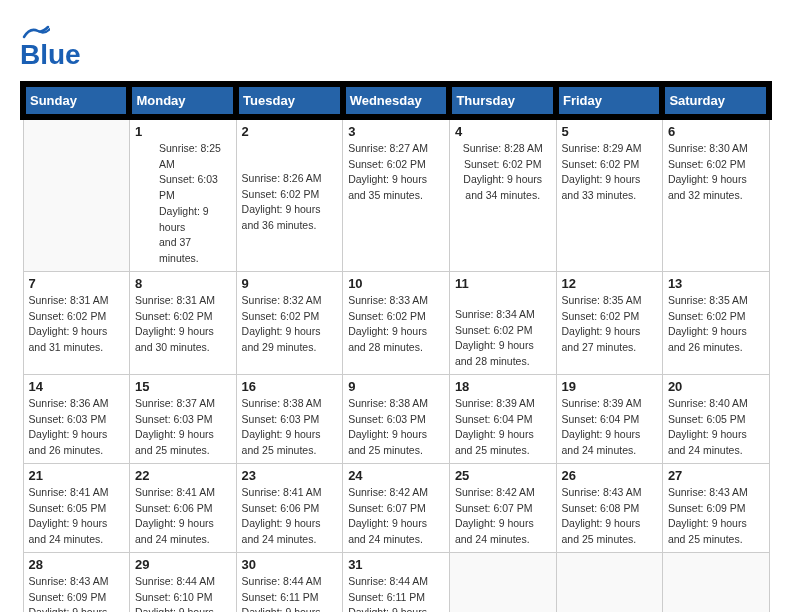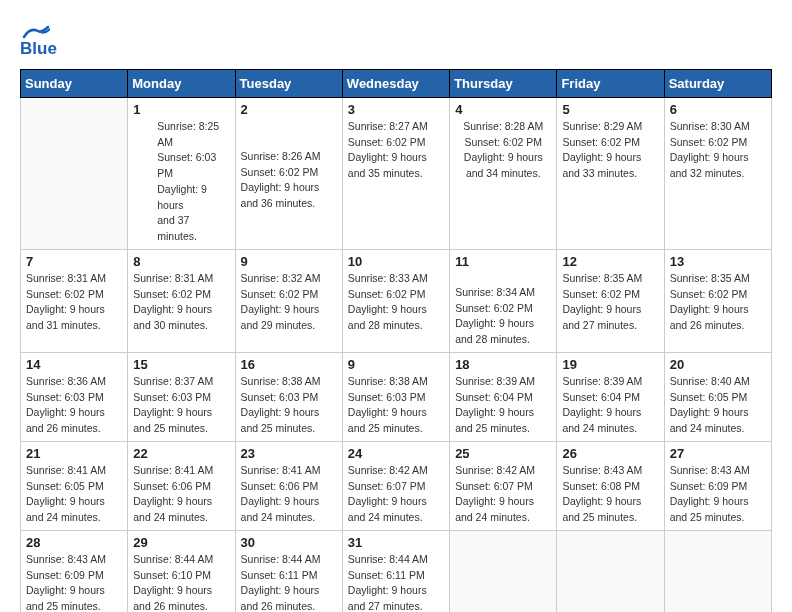--- a/index.html
+++ b/index.html
@@ -38,21 +38,21 @@
       border-collapse: collapse;
       border: 1px solid #ccc;
     }
     .calendar th {
       background-color: #2563a8;
       color: #fff;
       font-size: 13px;
       font-weight: bold;
       padding: 6px 4px;
       text-align: left;
-      border: 1px solid #000000;
+      border: 6px solid #000000;
     }
     .calendar td {
       vertical-align: top;
       padding: 4px 5px;
       border: 1px solid #ccc;
       font-size: 11px;
       color: #333;
       width: 107px;
       min-height: 80px;
       background: #fff;
@@ -82,21 +82,21 @@
 <div class="header-section">
   <div class="logo">
     <div style="display:flex;align-items:center;">
       <div style="font-size:22px;font-weight:bold;color:#333;line-height:1.1;">
         <svg width="28" height="16" viewBox="0 0 28 16" style="vertical-align:middle;margin-left:2px;">
           <path d="M2 12 Q8 2 16 6 Q20 8 26 2" stroke="#1a5fb4" stroke-width="2.5" fill="none" stroke-linecap="round"></path>
           <path d="M16 6 Q22 10 28 4" stroke="#1a5fb4" stroke-width="2" fill="none" stroke-linecap="round"></path>
         </svg>
       </div>
     </div>
-    <div style="font-size:17px;font-weight:bold;color:#1a5fb4;line-height:1.1;margin-top:-4px;">Blue</div>
+    <div style="font-size:28px;font-weight:bold;color:#1a5fb4;line-height:1.1;margin-top:-4px;">Blue</div>
   </div>
 </div>
 
 <table class="calendar">
   <thead>
     <tr>
       <th>Sunday</th>
       <th>Monday</th>
       <th>Tuesday</th>
       <th>Wednesday</th>

